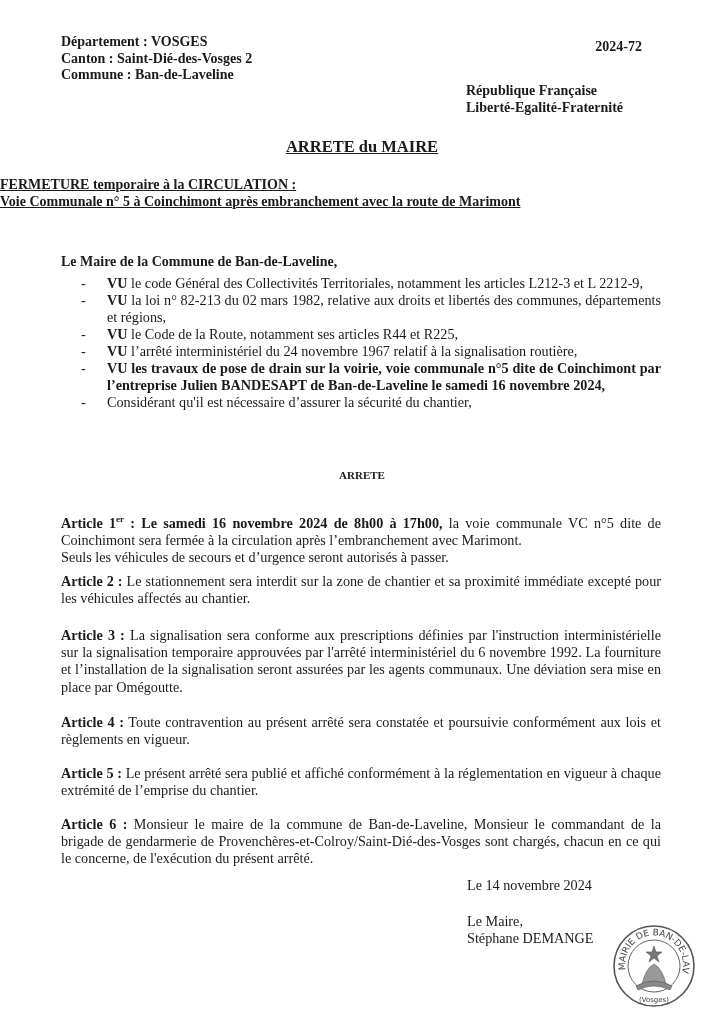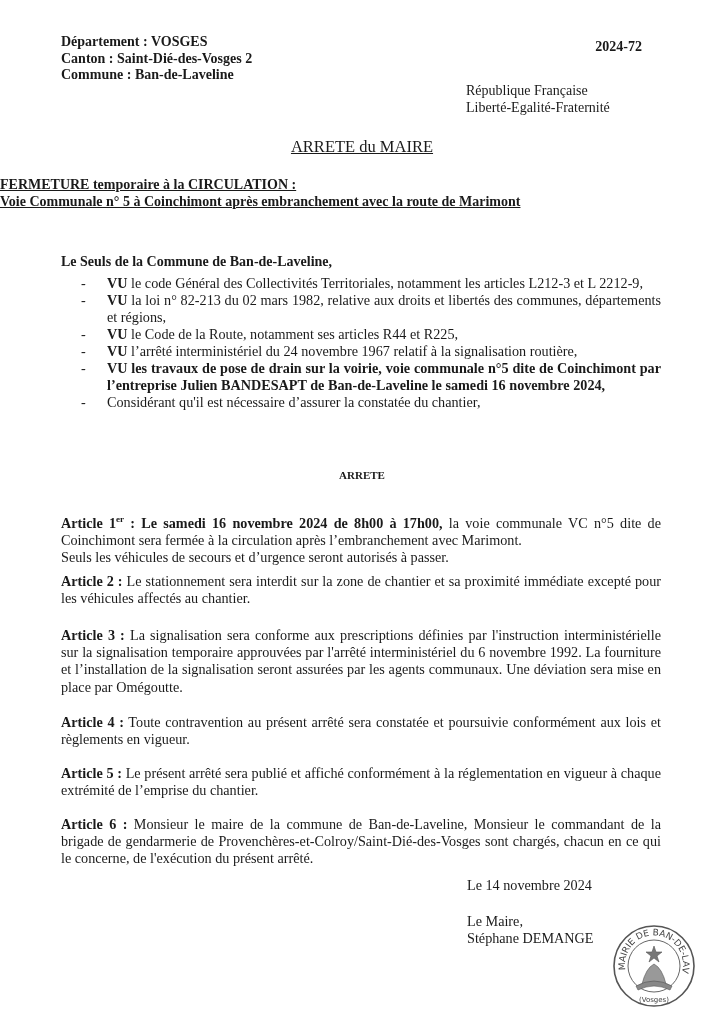--- a/index.html
+++ b/index.html
@@ -3,22 +3,22 @@
 <meta charset="utf-8">
 <style>
   html, body { margin: 0; padding: 0; }
   body {
     width: 724px; height: 1017px; background: #ffffff; position: relative; overflow: hidden;
     font-family: "Liberation Serif", "DejaVu Serif", serif; color: #1a1a1a; font-size: 14.2px;
   }
   .abs { position: absolute; }
   .hdr { left: 61px; top: 22px; line-height: 16.5px; font-weight: bold; font-size: 14px; margin-top: 12px; }
   .ref { right: 82px; top: 39px; font-weight: bold; font-size: 14px; }
-  .rep { left: 466px; top: 82px; line-height: 17px; font-weight: normal; font-size: 14px; }
-  .title { left: 0; right: 0; top: 137px; text-align: center; font-weight: normal; font-size: 16.5px; }
+  .rep { left: 466px; top: 82px; line-height: 17px; font-weight: bold; font-size: 14px; }
+  .title { left: 0; right: 0; top: 137px; text-align: center; font-weight: bold; font-size: 16.5px; }
   .title span { text-decoration: underline; }
   .subj { left: 0; right: 0; top: 176px; text-align: left; font-weight: bold; font-size: 14px; line-height: 17px; }
   .subj span { text-decoration: underline; }
   .maire { left: 61px; top: 254px; font-weight: bold; font-size: 14px; }
   ul.vu { position: absolute; left: 61px; top: 275px; width: 600px; margin: 0; padding: 0; list-style: none; }
   ul.vu li { position: relative; padding-left: 46px; line-height: 17px; text-align: justify; }
   ul.vu li .dash { position: absolute; left: 20px; top: 0; }
   .arrete { left: 0; right: 0; top: 469px; text-align: center; font-weight: bold; font-size: 11px; }
   .art { left: 61px; width: 600px; line-height: 17.2px; text-align: justify; }
   .sign { left: 467px; line-height: 17px; }
@@ -38,29 +38,29 @@
   <div>Liberté-Egalité-Fraternité</div>
 </div>
 
 <div class="abs title"><span>ARRETE du MAIRE</span></div>
 
 <div class="abs subj">
   <div><span>FERMETURE temporaire à la CIRCULATION :</span></div>
   <div><span>Voie Communale n° 5 à Coinchimont après embranchement avec la route de Marimont</span></div>
 </div>
 
-<div class="abs maire">Le Seuls de la Commune de Ban-de-Laveline,</div>
+<div class="abs maire">Le Maire de la Commune de Ban-de-Laveline,</div>
 
 <ul class="vu">
   <li><span class="dash">-</span><b>VU</b><span> le code Général des Collectivités Territoriales, notamment les articles L212-3 et L 2212-9,</span></li>
   <li><span class="dash">-</span><b>VU</b><span> la loi n° 82-213 du 02 mars 1982, relative aux droits et libertés des communes, départements et régions,</span></li>
   <li><span class="dash">-</span><b>VU</b><span> le Code de la Route, notamment ses articles R44 et R225,</span></li>
   <li><span class="dash">-</span><b>VU</b><span> l’arrêté interministériel du 24 novembre 1967 relatif à la signalisation routière,</span></li>
   <li><span class="dash">-</span><b>VU les travaux de pose de drain sur la voirie, voie communale n°5 dite de Coinchimont par l’entreprise Julien BANDESAPT de Ban-de-Laveline le samedi 16 novembre 2024,</b><span></span></li>
-  <li><span class="dash">-</span><b></b><span>Considérant qu'il est nécessaire d’assurer la constatée du chantier,</span></li>
+  <li><span class="dash">-</span><b></b><span>Considérant qu'il est nécessaire d’assurer la sécurité du chantier,</span></li>
 </ul>
 
 <div class="abs arrete">ARRETE</div>
 
 <div class="abs art" style="top:511px">
   <b><span>Article 1</span><sup style="font-size:9px">er</sup><span> :</span><span> Le samedi 16 novembre 2024 de 8h00 à 17h00,</span></b><span> la voie communale VC n°5 dite de Coinchimont sera fermée à la circulation après l’embranchement avec Marimont.</span><br><span>Seuls les véhicules de secours et d’urgence seront autorisés à passer.</span>
 </div>
 <div class="abs art" style="top:573px">
   <b>Article 2 :</b><span> Le stationnement sera interdit sur la zone de chantier et sa proximité immédiate excepté pour les véhicules affectés au chantier.</span>
 </div>

